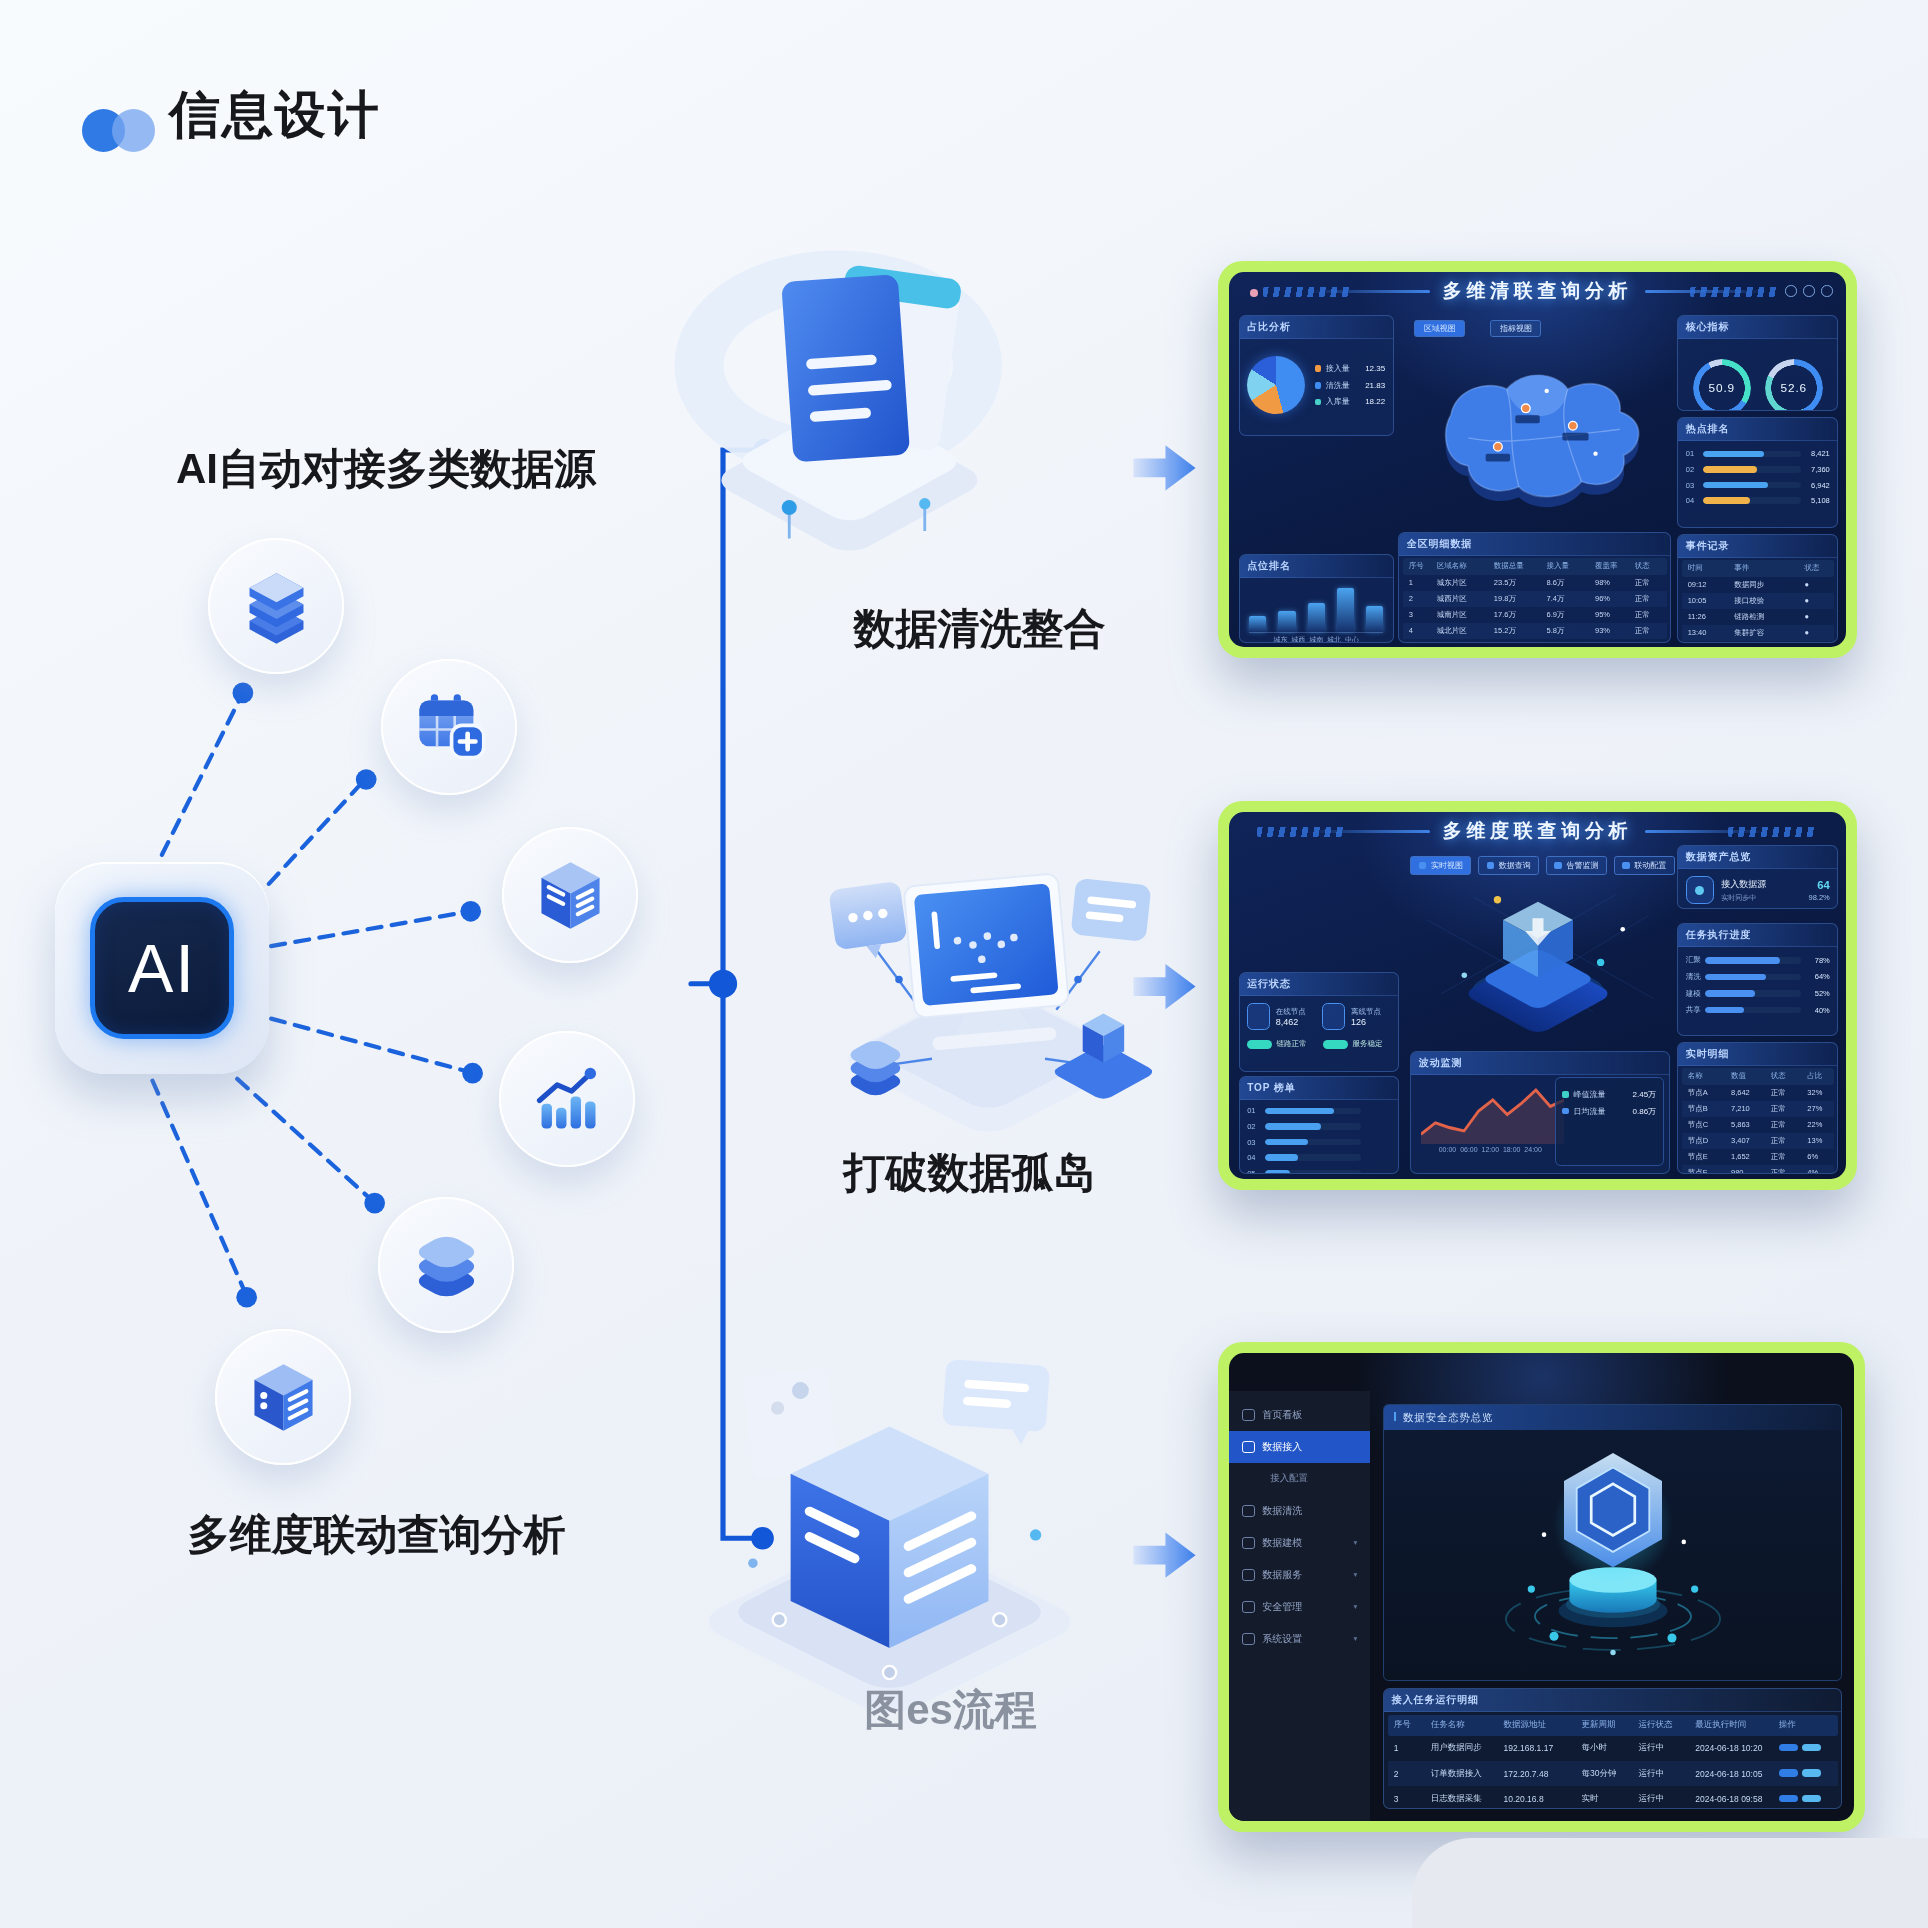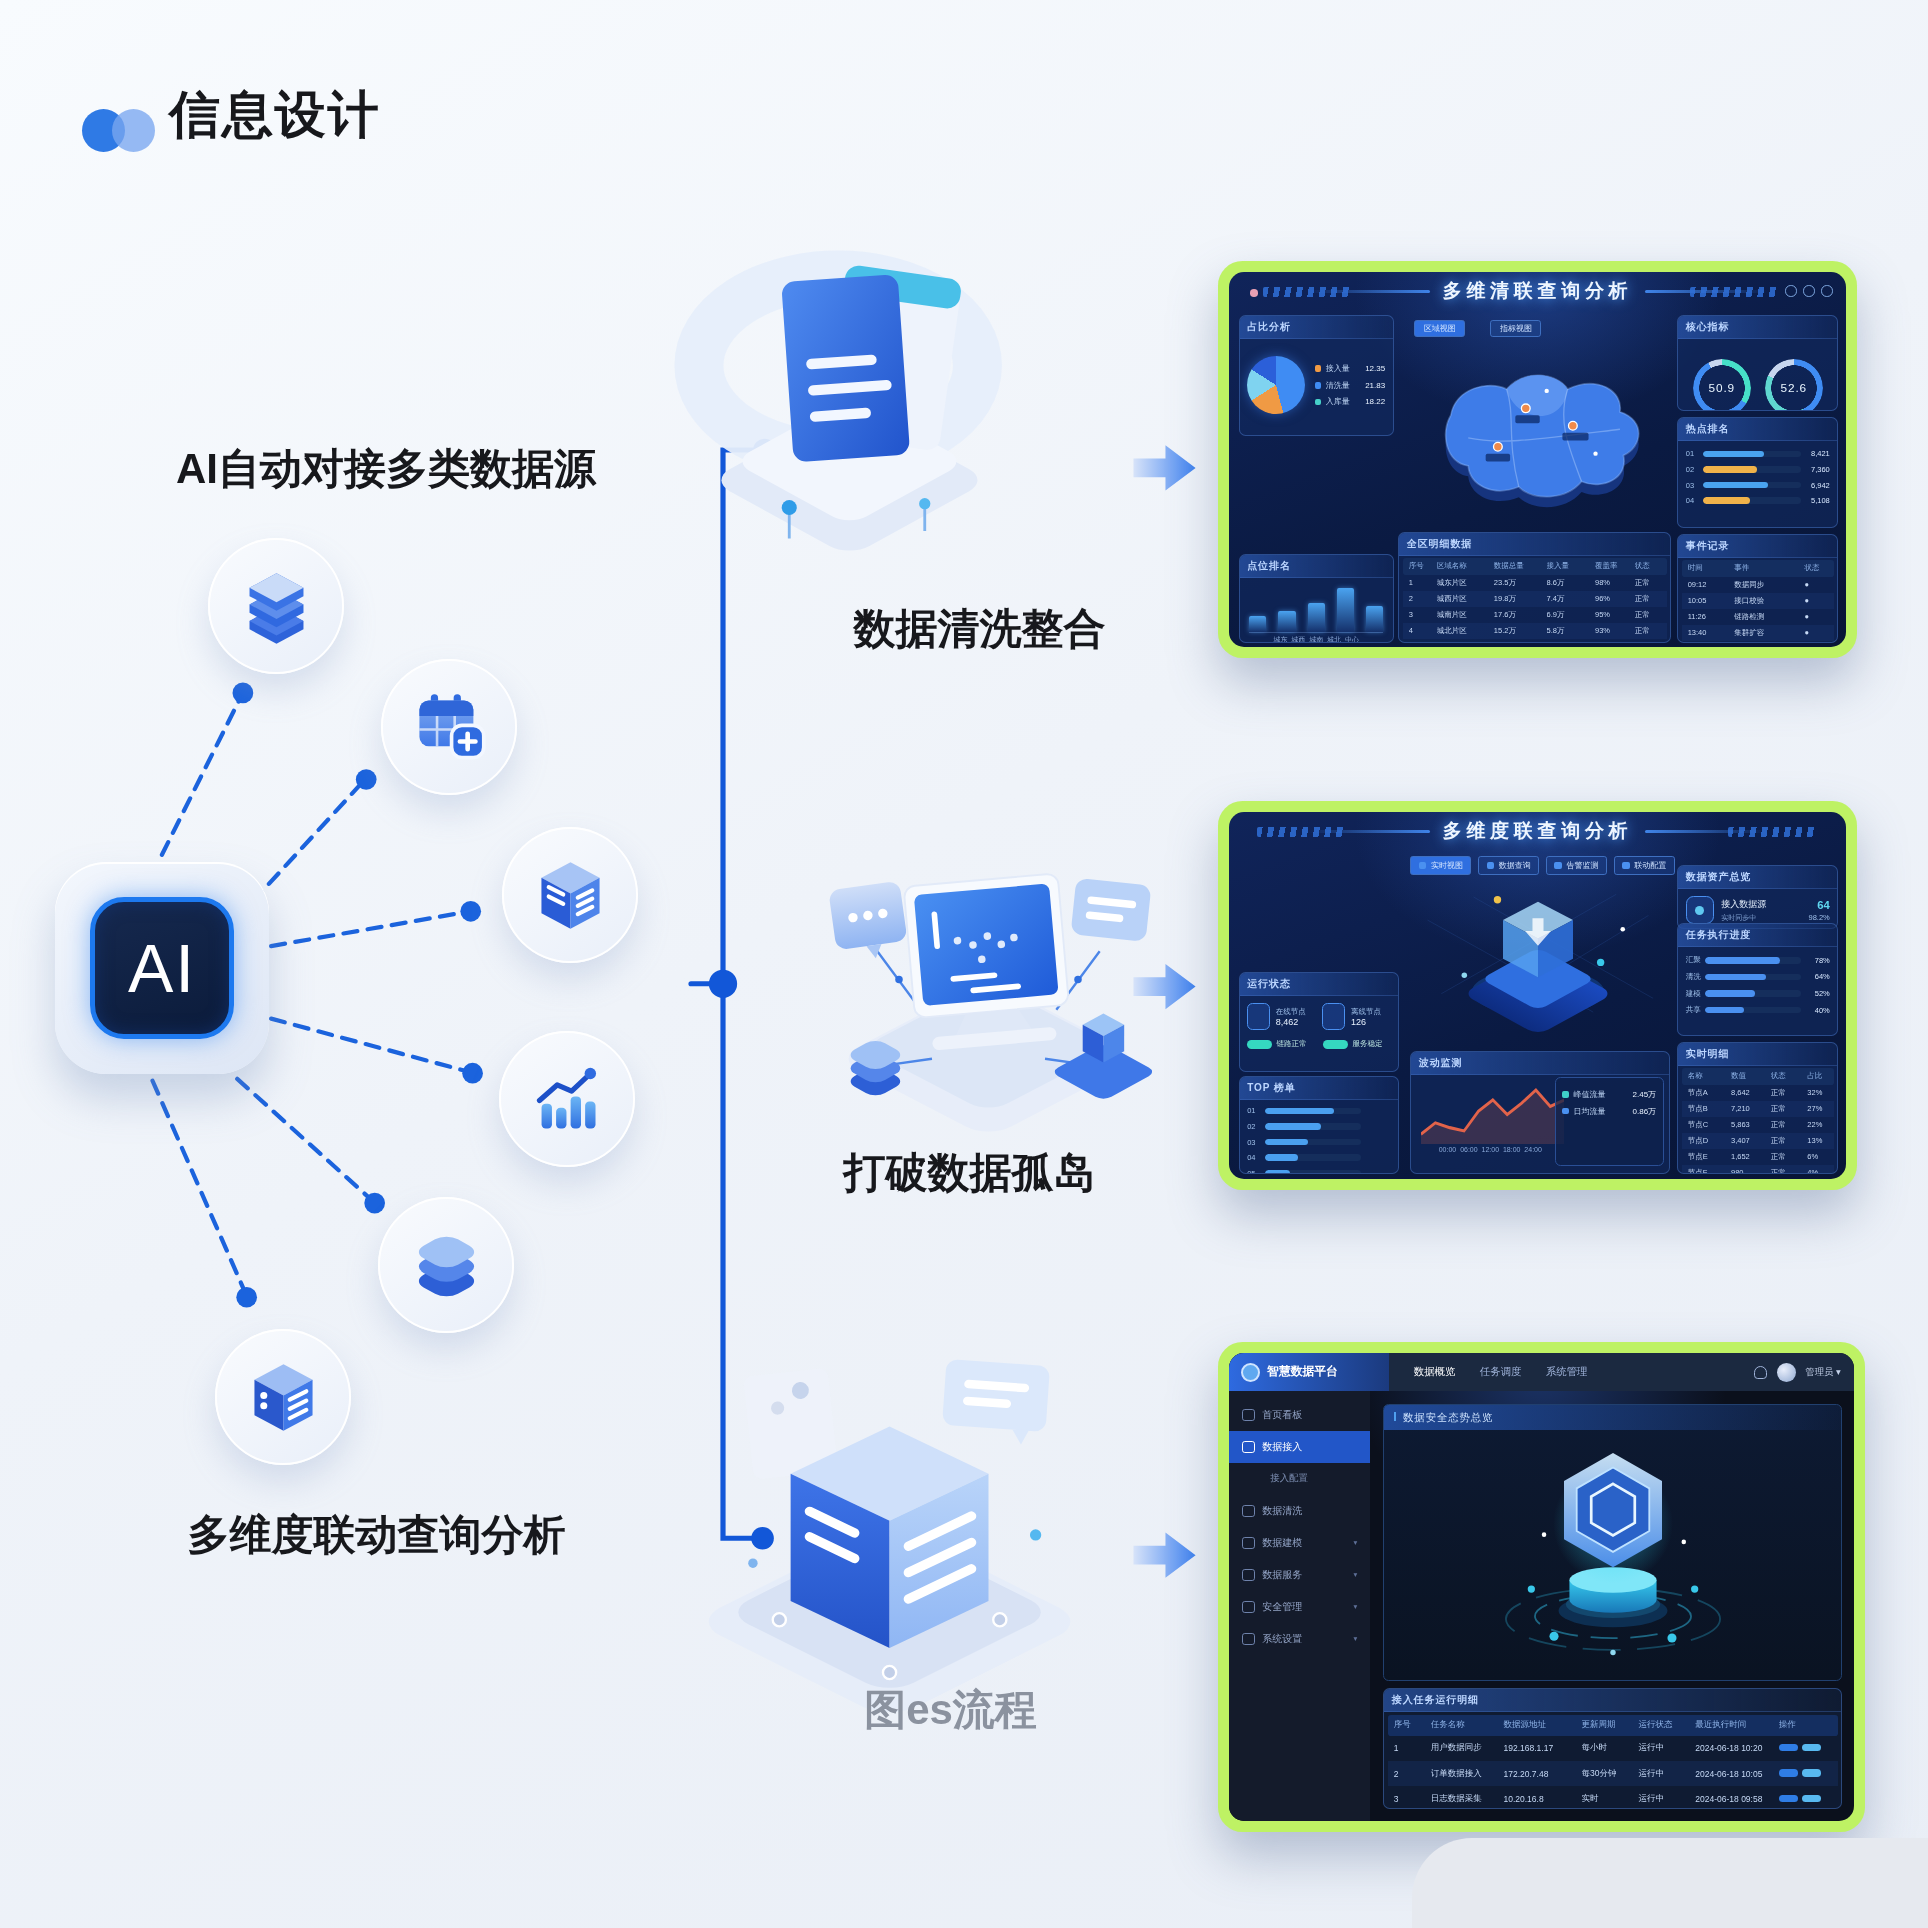--- a/index.html
+++ b/index.html
@@ -770,21 +770,21 @@
             <b>2.45万</b>
           </div>
           <div class="lgd">
             <i style="background:#4a90f0"></i>
             <s>日均流量</s>
             <b>0.86万</b>
           </div>
         </div>
   </div>
 
-  <div class="panel" style="left:448px;top:53px;width:159px;height:62px">
+  <div class="panel" style="left:448px;top:33px;width:159px;height:62px">
     <div class="ptitle">数据资产总览</div>
     <div class="card-row">
       <i class="cic"></i>
       <span>
             <div class="cl1">接入数据源</div>
             <div class="cl2">实时同步中</div>
           </span>
       <span class="cvals">
             <div class="cv1">64</div>
             <div class="cv2">98.2%</div>
@@ -869,36 +869,20 @@
             <span>正常</span>
             <span>4%</span>
           </div>
         </div>
   </div>
  </div>
 </div>
 
 <div class="dash" style="left:1218px;top:1342px;width:647px;height:490px">
  <div class="screen s3">
-  <div class="d3nav">
-    <div class="brand">
-          <i class="blogo"></i>
-          <span>智慧数据平台</span>
-        </div>
-    <div class="d3navlist">
-          <span class="dnav on">数据概览</span>
-          <span class="dnav">任务调度</span>
-          <span class="dnav">系统管理</span>
-        </div>
-    <div class="d3right">
-      <i class="bell"></i>
-      <i class="avatar"></i>
-      <span class="uname">管理员 ▾</span>
-    </div>
-  </div>
   <div class="d3side">
         <div class="mitem">
           <i class="mi"></i>
           <s>首页看板</s>
         </div>
         <div class="mitem on">
           <i class="mi"></i>
           <s>数据接入</s>
         </div>
         <div class="mitem sub">

